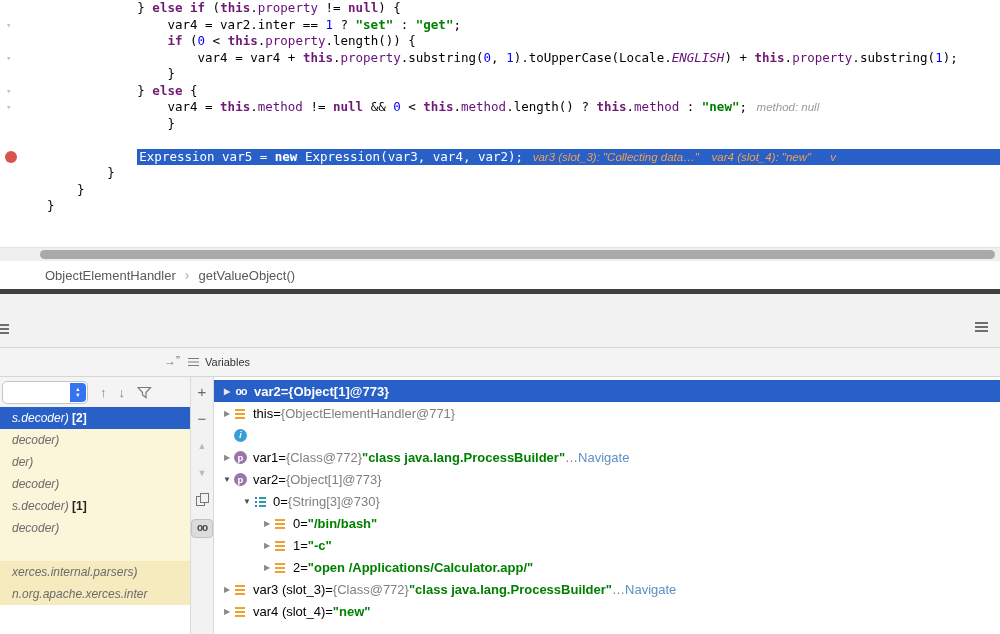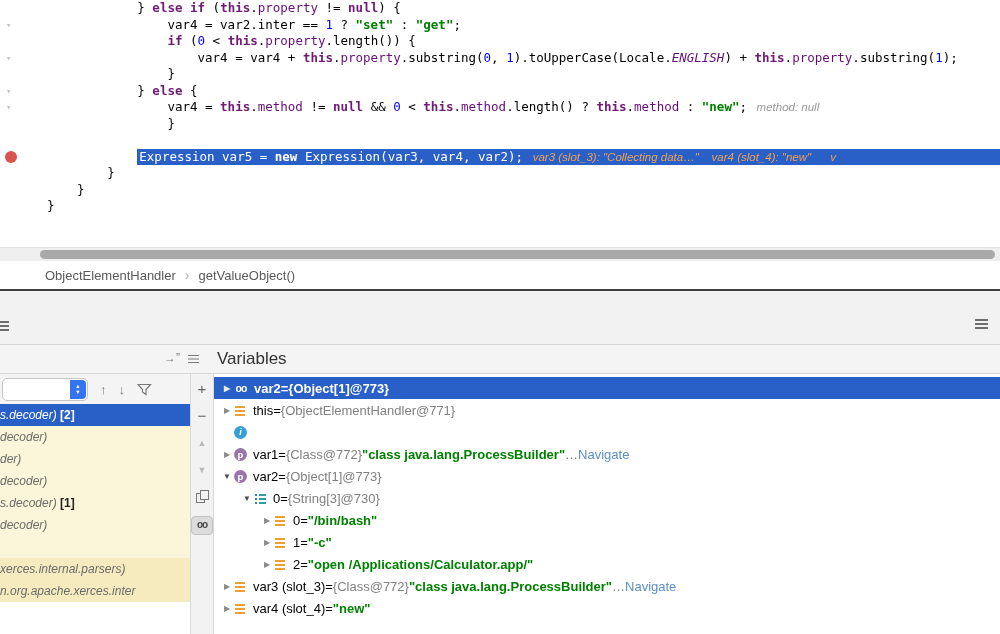--- a/index.html
+++ b/index.html
@@ -23,49 +23,49 @@
   .c-sf{color:#660e7a;font-style:italic;}
   .c-h{color:#9a9a9a;font-style:italic;font-family:"Liberation Sans",sans-serif;font-size:11.5px;}
   .exec .c-p,.exec .c-k,.exec .c-n,.exec .c-s,.exec .c-f{color:#fff;}
   .exec .c-k{font-weight:bold;}
   .exec .c-h{color:#f4a04e;}
 
   
   .hscroll{height:13px;background:#efefef;border-top:1px solid #e2e2e2;position:relative;}
   .hthumb{position:absolute;left:40px;right:5px;top:2px;height:9px;border-radius:5px;background:#a9a9a9;}
   .crumbs{height:28px;display:flex;align-items:center;gap:9px;padding-left:45px;background:#fff;
-          border-bottom:2px solid #404040;font-size:13px;color:#595959;}
+          border-bottom:5px solid #404040;font-size:13px;color:#595959;}
   .crumbs .sep{color:#b0b0b0;font-size:14px;}
 
   
   .dstrip{height:53px;background:#f2f2f2;border-bottom:1px solid #d6d6d6;position:relative;}
   .bars3{width:13px;height:10px;position:relative;display:inline-block;}
   .bars3::before{content:"";position:absolute;left:0;top:0;width:13px;height:1.5px;background:#6e6e6e;
                  box-shadow:0 4px 0 #6e6e6e,0 8px 0 #6e6e6e;}
   .stripL{position:absolute;left:-4px;top:30px;}
   .stripR{position:absolute;right:12px;top:28px;}
   .dtabs{height:28px;background:#f4f4f4;border-bottom:1px solid #d6d6d6;position:relative;}
   .evalicon{position:absolute;left:164px;top:6px;color:#7a7a7a;font-size:12px;}
   .vtab{position:absolute;left:188px;top:0;height:28px;display:flex;align-items:center;gap:6px;}
   .tabbars{width:11px;height:9px;position:relative;display:inline-block;}
   .tabbars::before{content:"";position:absolute;left:0;top:0;width:11px;height:1.5px;background:#7a7a7a;
                  box-shadow:0 3.5px 0 #7a7a7a,0 7px 0 #7a7a7a;}
-  .vtab .lbl{font-size:17px;color:#333;margin-left:12px;}
+  .vtab .lbl{font-size:11px;color:#333;}
 
   
   .dbody{display:flex;height:263px;}
   .frames{width:190px;flex:none;display:flex;flex-direction:column;background:#fff;}
   .ftb{height:30px;background:#f4f4f4;display:flex;align-items:center;gap:12px;padding:0 4px 0 2px;flex:none;}
   .combo{width:84px;height:21px;background:#fff;border:1px solid #c4c4c4;border-radius:5px;position:relative;flex:none;}
   .combo-val{font-size:11px;line-height:21px;padding-left:5px;color:#333;}
   .step{position:absolute;right:1px;top:1px;bottom:1px;width:16px;background:#3574f0;border-radius:0 4px 4px 0;
         color:#fff;display:flex;flex-direction:column;align-items:center;justify-content:center;font-size:6.5px;line-height:6.5px;}
   .arr{color:#7a7a7a;font-size:13px;}
   .flist{flex:1;overflow:hidden;background:#fff;}
-  .frow{height:22px;line-height:22px;padding-left:0;font-style:italic;font-size:12px;color:#6b6b6b;
+  .frow{height:22px;line-height:22px;padding-left:12px;font-style:italic;font-size:12px;color:#6b6b6b;
         background:#fbf5d9;white-space:nowrap;overflow:hidden;}
   .frow b{font-style:normal;color:#222;}
   .frow.deep{background:#f5ebbe;}
   .frow.sel{background:#2960c8;color:#fff;}
   .frow.sel b{color:#fff;}
 
   .vtbcol{width:22px;flex:none;background:#f2f2f2;border-left:1px solid #d9d9d9;border-right:1px solid #d9d9d9;
           display:flex;flex-direction:column;align-items:center;padding-top:8px;gap:13px;}
   .tbi{color:#666;font-size:15px;line-height:14px;}
   .tbi.dim{color:#b9b9b9;font-size:9px;}

